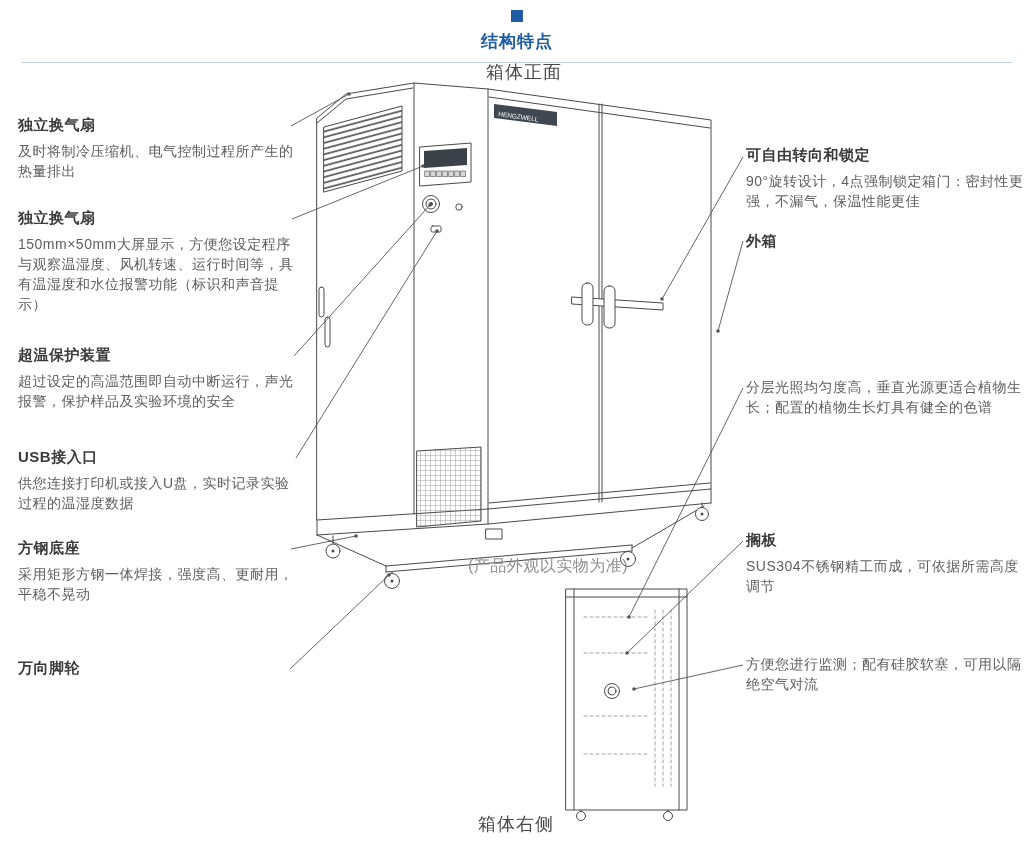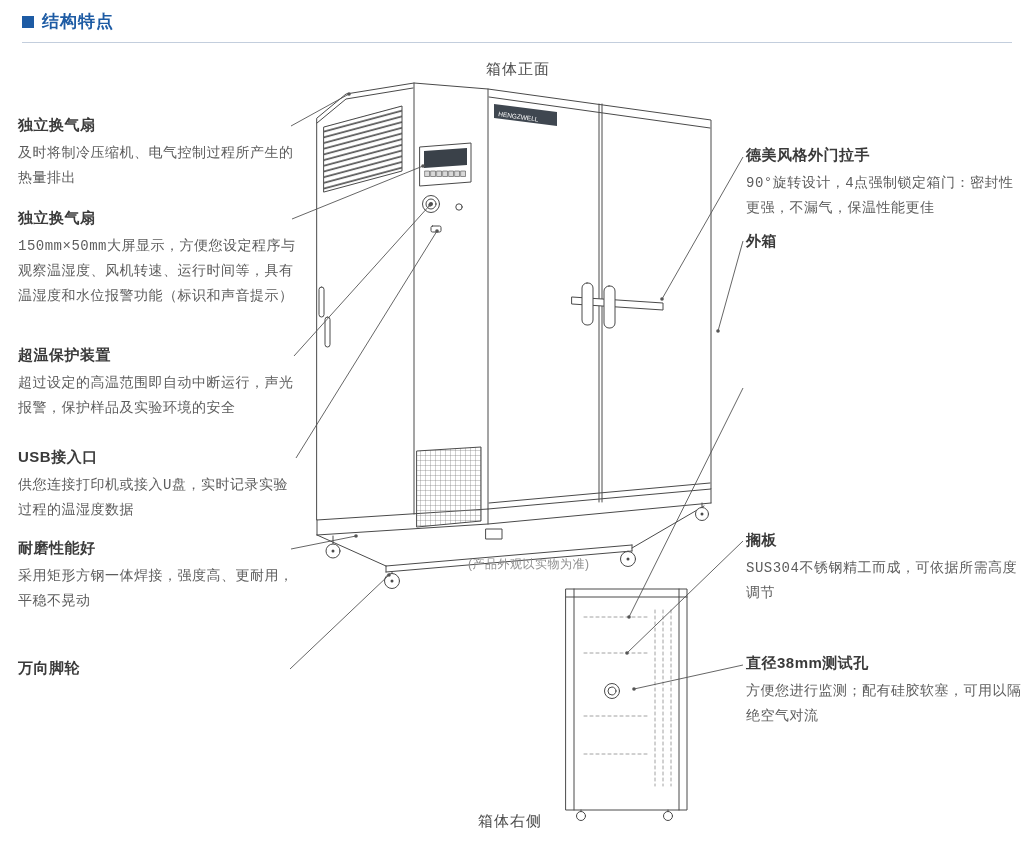--- a/index.html
+++ b/index.html
@@ -1,37 +1,37 @@
 <!DOCTYPE html>
 <html style="--accent: #1d5ba4; --heading: #3a3a3a; --body: #5d5d5d; --line: #4a4a4a;"><head>
 <meta charset="utf-8">
 <style>
   html,body{margin:0;padding:0;background:#ffffff;}
   body{font-family:"Liberation Sans","DejaVu Sans",sans-serif;}
   #page{position:relative;width:1034px;height:846px;background:#fff;overflow:hidden;}
 
   
   .header{margin:0 22px;padding:10px 0 9px 0;border-bottom:1px solid #c3cedd;
-          display:flex;align-items:center;gap:8px;}
+          display:flex;align-items:center;gap:8px;flex-direction:column;}
   .header .bullet{width:12px;height:12px;background:var(--accent,#1d5ba4);display:inline-block;}
   .header .title{font-size:17px;font-weight:bold;color:var(--accent,#1d5ba4);letter-spacing:1px;}
 
   
   #canvas{position:absolute;left:0;top:0;width:1034px;height:846px;pointer-events:none;}
 
   
-  .caption{position:absolute;font-size:15px;color:#4a4a4a;letter-spacing:1px;}
-  .caption.dim{font-size:12px;color:#8f8f8f;letter-spacing:0.5px;}
+  .caption{position:absolute;font-size:18px;color:#4a4a4a;letter-spacing:1px;}
+  .caption.dim{font-size:16px;color:#8f8f8f;letter-spacing:0.5px;}
 
   
   .callout{position:absolute;}
   .callout.cl{right:732px;width:284px;}
   .callout.cr{left:746px;width:278px;text-align:left;}
   .c-title{font-size:15px;font-weight:bold;color:var(--heading,#3a3a3a);margin-bottom:6px;letter-spacing:0.5px;}
-  .c-body{font-size:14px;color:var(--body,#5d5d5d);line-height:25px;letter-spacing:0.5px;font-family:Liberation Mono, monospace;}
+  .c-body{font-size:14px;color:var(--body,#5d5d5d);line-height:20px;letter-spacing:0.5px;}
 </style>
 </head>
 <body>
 
 <div id="page">
 
   <div class="header">
     <span class="bullet"></span>
     <span class="title">结构特点</span>
   </div>
@@ -193,38 +193,38 @@
   </div>
   <div class="callout cl" style="top:346px;">
     <div class="c-title">超温保护装置</div>
     <div class="c-body">超过设定的高温范围即自动中断运行，声光报警，保护样品及实验环境的安全</div>
   </div>
   <div class="callout cl" style="top:448px;">
     <div class="c-title">USB接入口</div>
     <div class="c-body">供您连接打印机或接入U盘，实时记录实验过程的温湿度数据</div>
   </div>
   <div class="callout cl" style="top:539px;">
-    <div class="c-title">耐磨性能好</div>
+    <div class="c-title">方钢底座</div>
     <div class="c-body">采用矩形方钢一体焊接，强度高、更耐用，平稳不晃动</div>
   </div>
   <div class="callout cl" style="top:659px;">
     <div class="c-title">万向脚轮</div>
   </div>
 
   <div class="callout cr" style="top:146px;">
-    <div class="c-title">德美风格外门拉手</div>
+    <div class="c-title">可自由转向和锁定</div>
     <div class="c-body">90°旋转设计，4点强制锁定箱门：密封性更强，不漏气，保温性能更佳</div>
   </div>
   <div class="callout cr" style="top:232px;">
     <div class="c-title">外箱</div>
   </div>
   <div class="callout cr" style="top:377px;">
+    <div class="c-body">分层光照均匀度高，垂直光源更适合植物生长；配置的植物生长灯具有健全的色谱</div>
   </div>
   <div class="callout cr" style="top:531px;">
     <div class="c-title">搁板</div>
     <div class="c-body">SUS304不锈钢精工而成，可依据所需高度调节</div>
   </div>
   <div class="callout cr" style="top:654px;">
-    <div class="c-title">直径38mm测试孔</div>
     <div class="c-body">方便您进行监测；配有硅胶软塞，可用以隔绝空气对流</div>
   </div>
 
 </div>
 
 </body></html>

